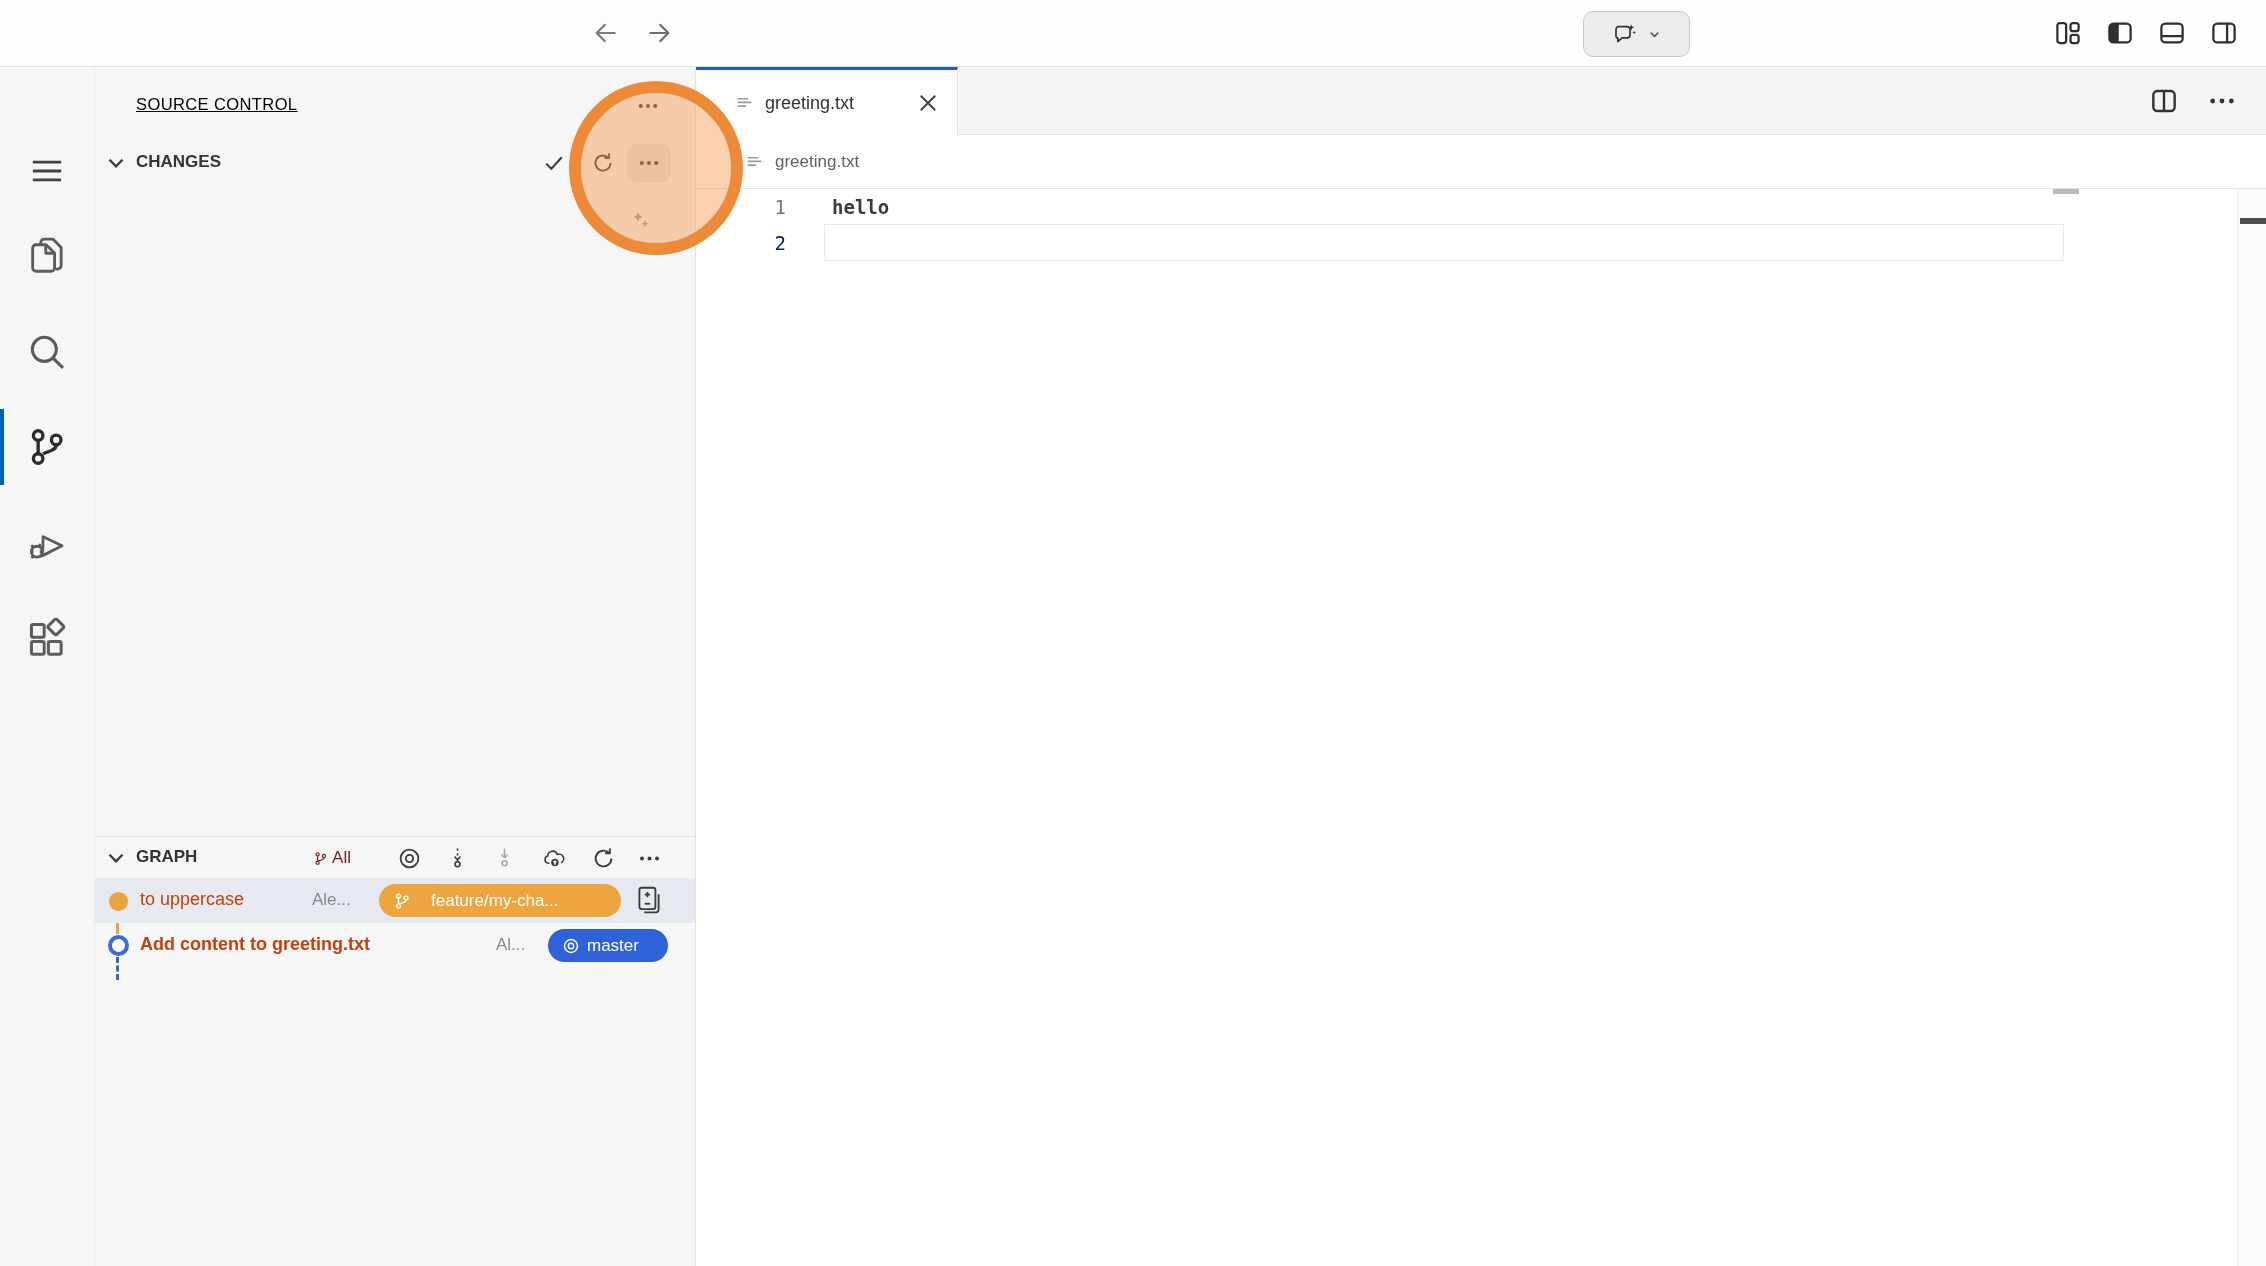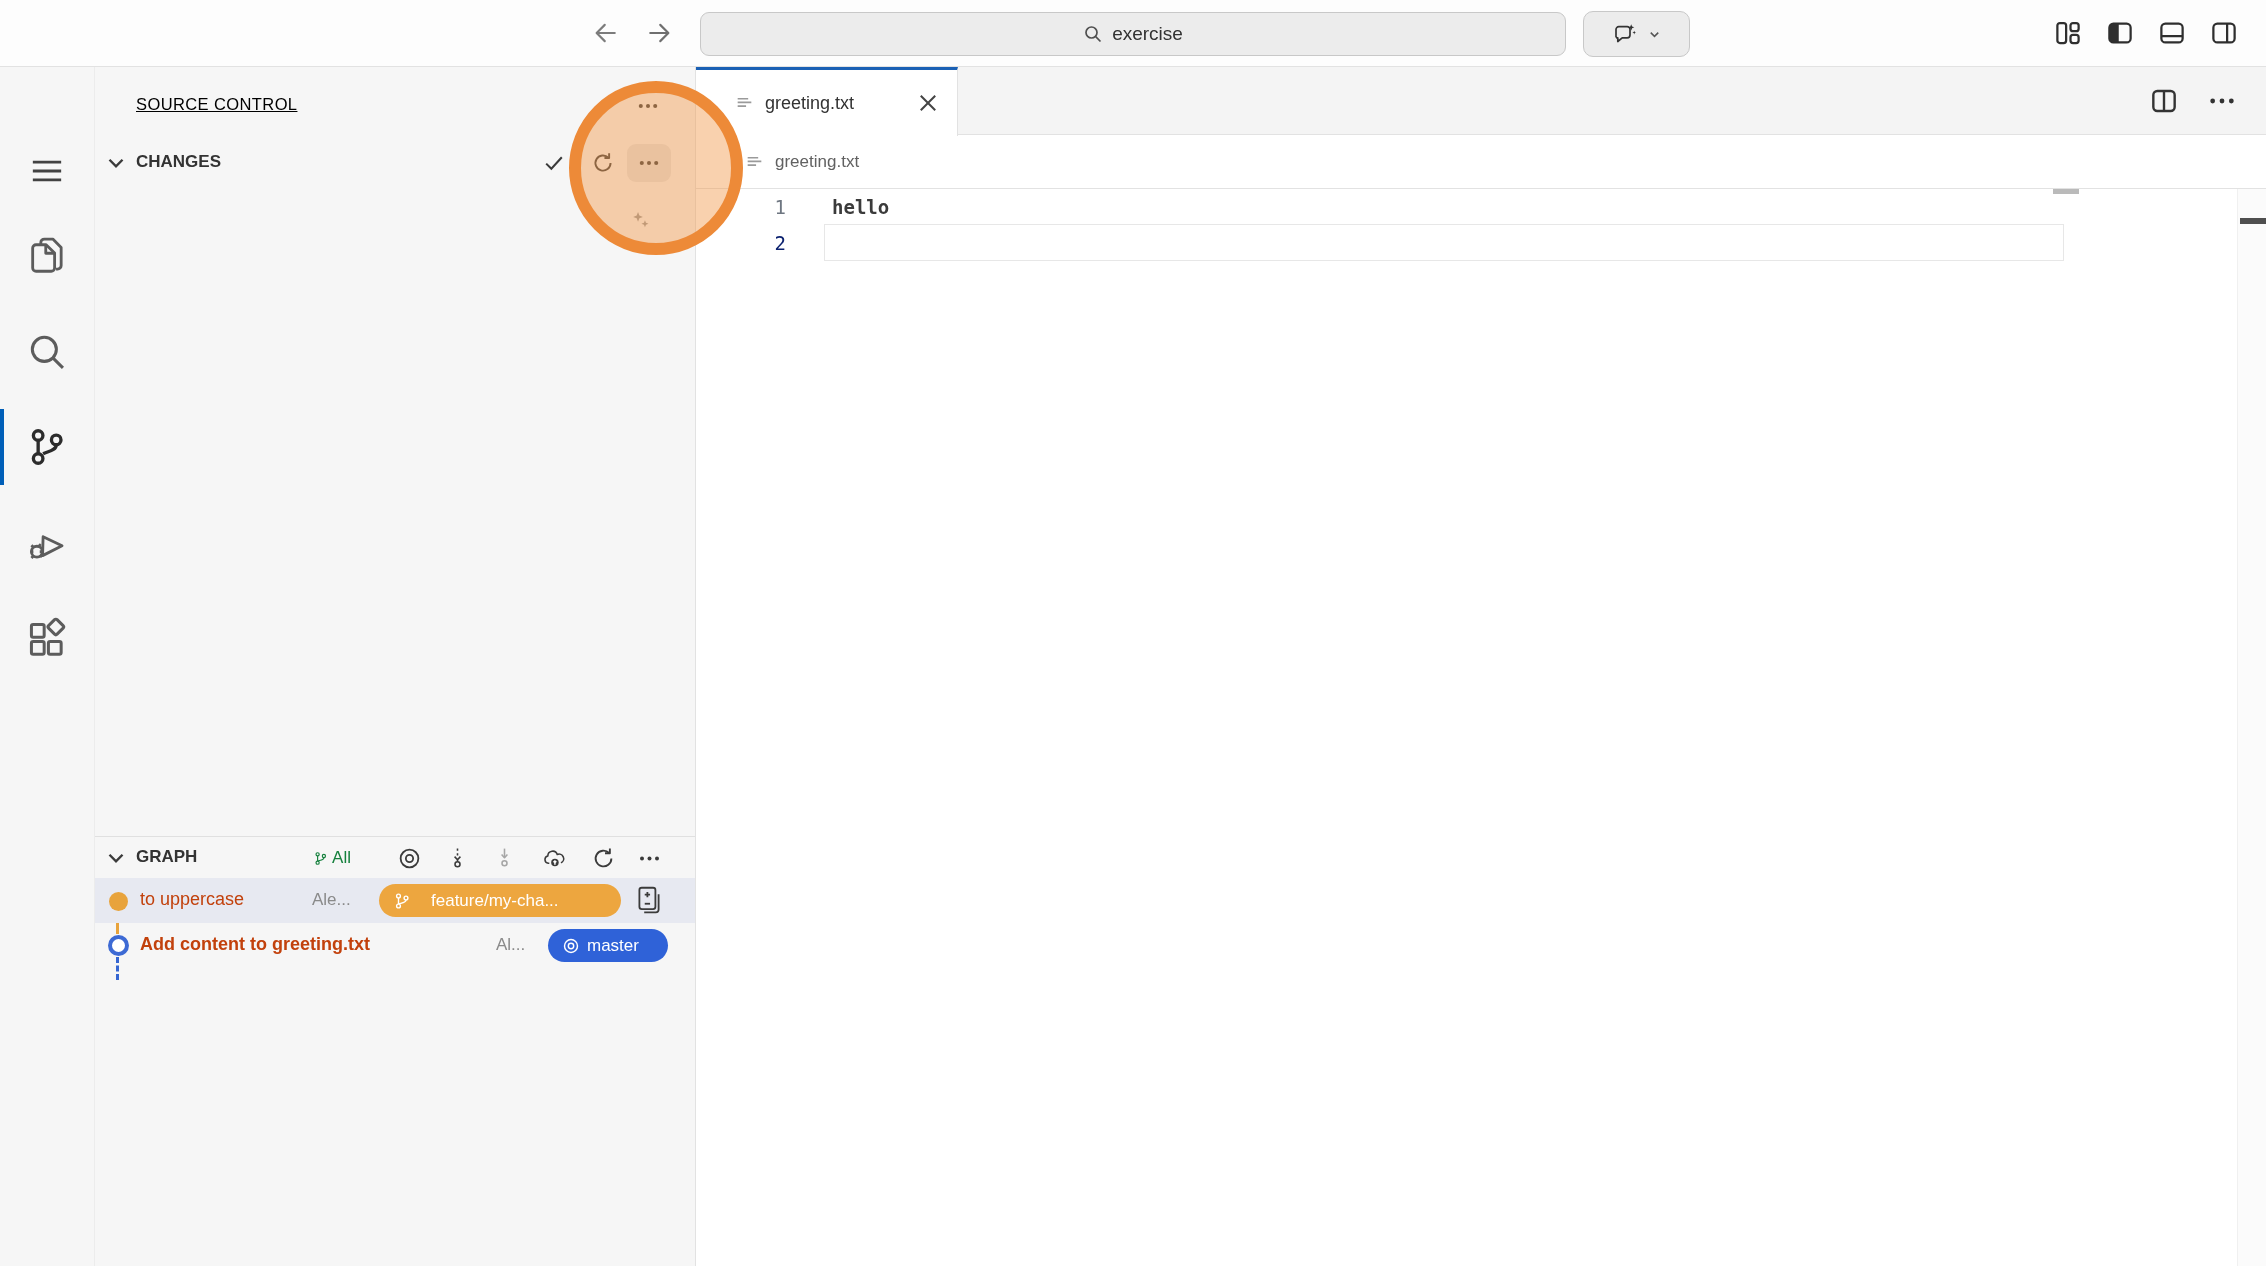--- a/index.html
+++ b/index.html
@@ -45,21 +45,21 @@
 
   .publish-btn{position:absolute;left:39px;top:197px;width:537px;height:47px;border:none;border-radius:9px;background:#2d64b0;color:#fff;font-family:"Liberation Sans",sans-serif;font-size:19px;display:flex;align-items:center;justify-content:center;gap:10px;cursor:pointer;}
   .publish-btn svg{width:27px;height:27px;}
 
   .graph-header{position:absolute;left:0;top:769px;width:600px;height:42px;border-top:1px solid #e0e0e0;}
   .graph-header .sec-chevron{top:8px;}
   .graph-header .sec-label{top:10px;}
   .gh-icon{position:absolute;top:2px;width:38px;height:38px;display:flex;align-items:center;justify-content:center;color:#3b3b3b;}
   .gh-icon svg{width:25px;height:25px;}
   .gh-icon.disabled{color:#a6a6a6;}
-  .gh-all{display:flex;align-items:center;gap:4px;font-size:17px;color:#15803d;}
+  .gh-all{display:flex;align-items:center;gap:4px;font-size:17px;color:#7f1d1d;}
 
   .graph-row{position:absolute;left:0;width:600px;height:45px;}
   .graph-row.selected{background:#e7e9f1;}
   .g-dot{position:absolute;border-radius:50%;}
   .g-line{position:absolute;left:21px;width:0;}
   .g-msg{position:absolute;top:11px;font-size:18px;color:#c2410c;white-space:nowrap;}
   .g-author{position:absolute;top:12px;font-size:17px;color:#8a8a8a;white-space:nowrap;}
   .g-badge{position:absolute;top:6px;height:33px;border-radius:17px;display:flex;align-items:center;gap:7px;color:#fff;font-size:17px;padding:0 14px;box-sizing:border-box;white-space:nowrap;}
   .g-badge svg{width:18px;height:18px;flex:none;}
   .badge-feature{left:284px;width:242px;background:#eda63f;gap:20px;}
@@ -102,27 +102,20 @@
           <path d="M11 5.5L4.5 12l6.5 6.5"></path>
         </svg>
     </span>
     <span class="nav-arrow nav-fwd">
       <svg viewBox="0 0 24 24" fill="none" stroke="currentColor" stroke-width="1.7" stroke-linecap="round" stroke-linejoin="round">
           <path d="M5 12h13.5"></path>
           <path d="M13 5.5l6.5 6.5-6.5 6.5"></path>
         </svg>
     </span>
 
-    <div class="search-pill">
-      <svg viewBox="0 0 20 20" fill="none" stroke="currentColor" stroke-width="1.7">
-          <circle cx="8.5" cy="8.5" r="5.5"></circle>
-          <path d="M12.7 12.7L17.5 17.5"></path>
-        </svg>
-      <span>exercise</span>
-    </div>
 
     <div class="chat-btn">
       <svg class="bubble" viewBox="0 0 26 26" fill="none" stroke="currentColor" stroke-width="1.7" stroke-linejoin="round">
           <path d="M5 8.5A2.8 2.8 0 0 1 7.8 5.7h8.4A2.8 2.8 0 0 1 19 8.5v5.6a2.8 2.8 0 0 1-2.8 2.8h-5l-4.4 3.6v-3.6h-1A2.8 2.8 0 0 1 5 14.1z"></path>
           <path d="M20.2 3.2l.9 2.2 2.2.9-2.2.9-.9 2.2-.9-2.2-2.2-.9 2.2-.9z" fill="currentColor" stroke="none"></path>
           <path d="M23.2 9.8l.5 1.3 1.3.5-1.3.5-.5 1.3-.5-1.3-1.3-.5 1.3-.5z" fill="currentColor" stroke="none"></path>
         </svg>
       <svg class="chev" viewBox="0 0 16 16" fill="none" stroke="currentColor" stroke-width="1.6">
           <path d="M4 6l4 4 4-4"></path>
         </svg>

